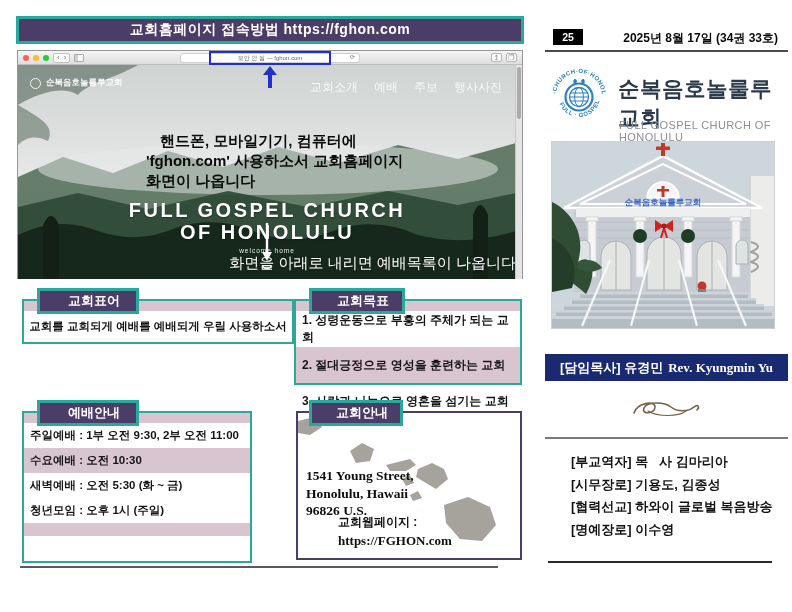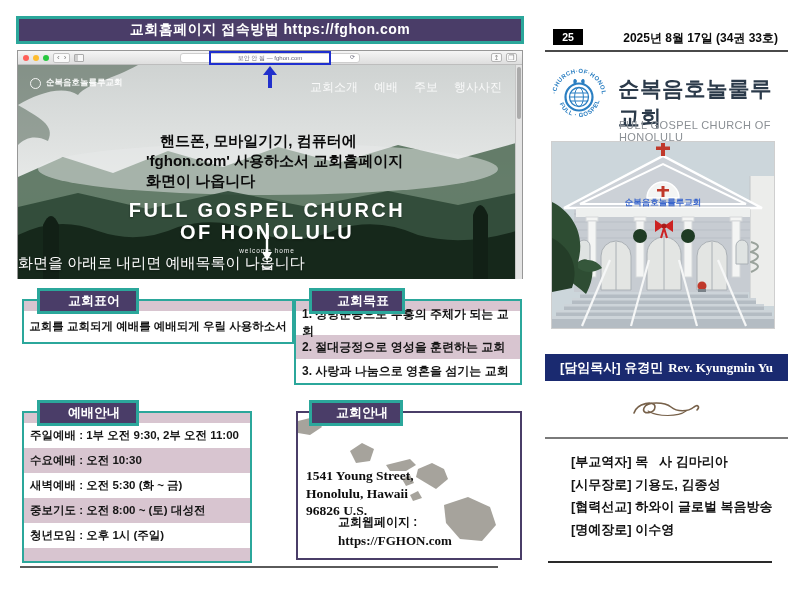--- a/index.html
+++ b/index.html
@@ -43,39 +43,39 @@
   .site-nav span{font-size:12px;color:rgba(255,255,255,.85);}
 
   .overlay-txt{position:absolute;left:128px;top:66px;width:275px;font-size:15px;font-weight:bold;
                color:#0b0b0b;line-height:1.32;}
   .overlay-txt .l1{padding-left:14px;}
   .hero-title{position:absolute;left:0;top:134px;width:100%;text-align:center;color:#fff;
               font-weight:bold;font-size:20px;letter-spacing:2.5px;line-height:1.12;
               text-shadow:0 1px 2px rgba(0,0,0,.35);}
   .welcome{position:absolute;left:0;top:182px;width:100%;text-align:center;font-size:6.5px;
            color:#eee;letter-spacing:1px;}
-  .scroll-hint{position:absolute;left:0;top:189px;width:100%;text-align:left;font-size:15px;
+  .scroll-hint{position:absolute;left:0;top:189px;width:100%;text-align:right;font-size:15px;
                color:#fff;font-weight:500;text-shadow:0 1px 2px rgba(0,0,0,.4);}
 
   .up-arrow-head{left:263px;top:66px;width:0;height:0;border-left:7px solid transparent;
                  border-right:7px solid transparent;border-bottom:9px solid #2130cc;}
   .up-arrow-shaft{left:268px;top:74px;width:4px;height:14px;background:#2130cc;}
 
   
   .tab{position:absolute;height:26px;background:#4a3d68;border:3px solid #2ba79b;z-index:3;
        display:flex;align-items:center;justify-content:center;}
   .tab span{color:#fff;font-weight:bold;font-size:13px;margin-left:12px;}
   .tbox{position:absolute;background:#fff;z-index:1;}
   .teal-border{border:2px solid #2ba79b;}
   .purple-box-border{border:2.5px solid #4a3d68;}
   .strip{height:10px;background:#d8c5d0;}
   .rrow{display:flex;align-items:center;padding:0 6px;font-weight:bold;color:#151515;}
   .rrow.pink{background:#d8c5d0;}
   .motto-text{font-size:11.5px;height:30px;justify-content:center;padding:0 2px;}
-  .goal-row{height:24px;font-size:12px;}
+  .goal-row{height:36px;font-size:12px;}
   .worship-row{height:25px;font-size:11.5px;}
 
   .hrule{position:absolute;background:#555;}
 
   
   .addr-lines{position:absolute;left:8px;top:54px;font-family:"Liberation Serif",serif;
               font-weight:bold;font-size:13.5px;line-height:1.3;color:#0d0d0d;z-index:2;}
   .webline{position:absolute;left:12px;bottom:9px;z-index:2;font-weight:bold;margin-left:28px;}
   .webline .lab{font-size:12px;}
   .webline .url{font-family:"Liberation Serif",serif;font-size:13px;}
@@ -199,21 +199,20 @@
   </div>
   <div class="tab" style="left:309px;top:288px;width:96px">
     <span>교회목표</span>
   </div>
 
   <div class="tbox teal-border" style="left:22px;top:411px;width:230px;height:152px">
     <div class="strip"></div>
     <div class="rrow worship-row">주일예배 : 1부 오전 9:30, 2부 오전 11:00</div>
     <div class="rrow worship-row pink">수요예배 : 오전 10:30</div>
     <div class="rrow worship-row">새벽예배 : 오전 5:30 (화 ~ 금)</div>
-    <div class="rrow worship-row pink">중보기도 : 오전 8:00 ~  (토) 대성전</div>
     <div class="rrow worship-row">청년모임 : 오후 1시 (주일)</div>
     <div class="rrow pink" style="height:13px"></div>
   </div>
   <div class="tab" style="left:37px;top:400px;width:102px">
     <span>예배안내</span>
   </div>
 
   <div class="tbox purple-box-border" style="left:296px;top:411px;width:226px;height:149px">
     <svg class="abs" style="left:0;top:0" width="221" height="144" viewBox="0 0 221 144">
       <g fill="#a6a39c">

